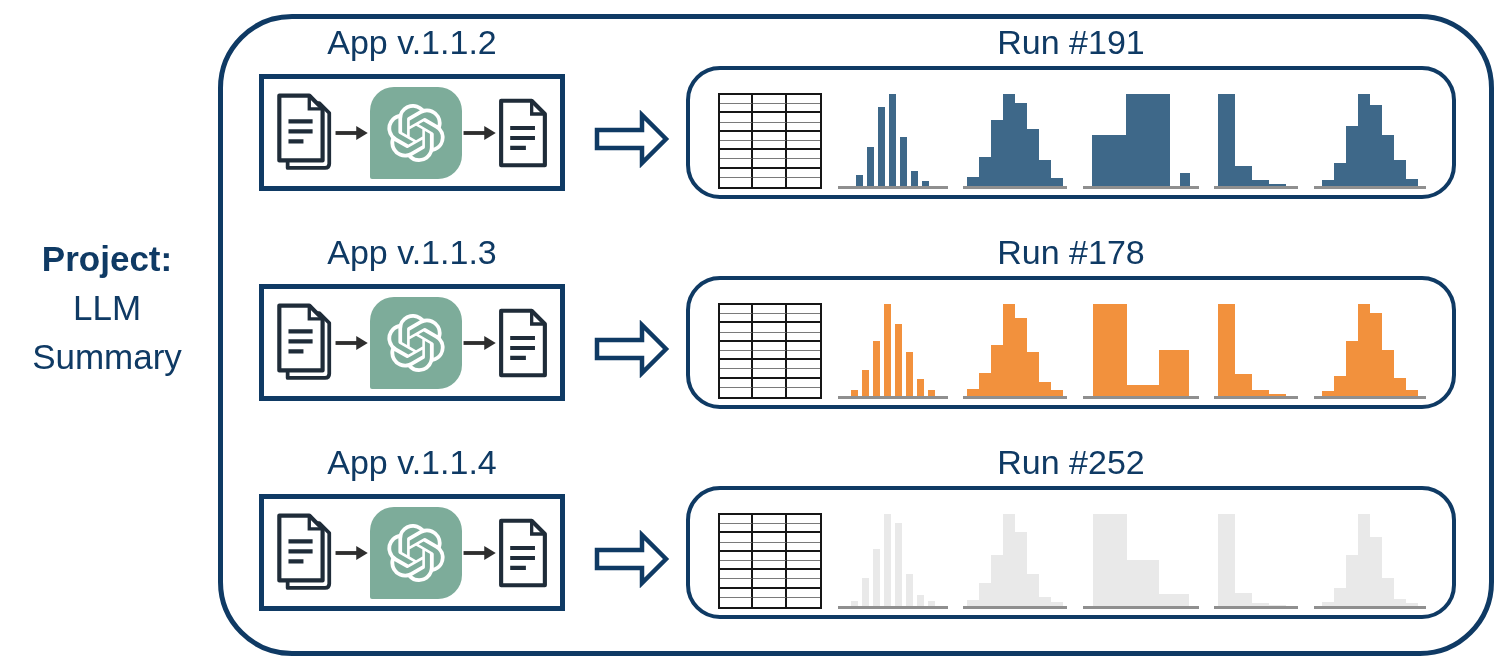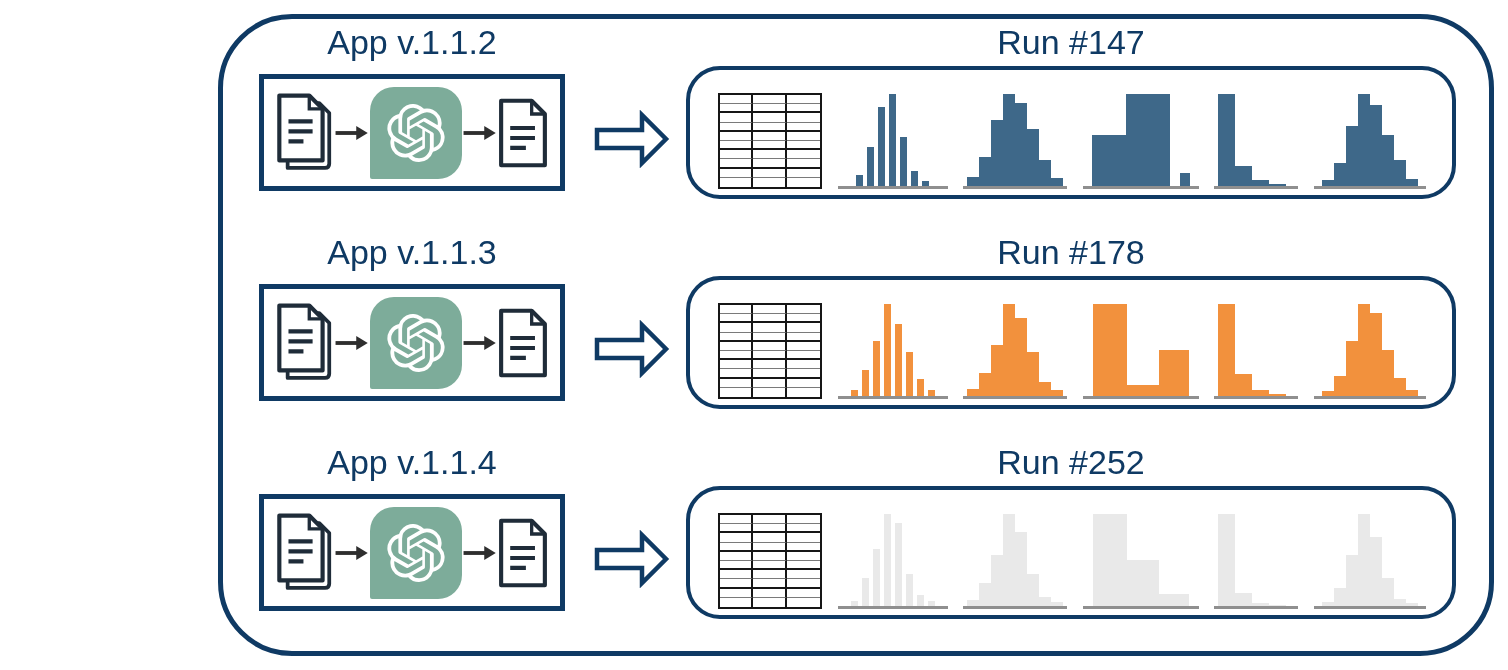--- a/index.html
+++ b/index.html
@@ -75,27 +75,30 @@
   }
   .hist.left{justify-content:flex-start;padding-left:4px;}
   .hist .bar{flex:none;}
 </style>
 </head>
 <body>
 
 <div class="canvas">
 
   <div class="project">
+    <div class="bold">Project:</div>
+    <div>LLM</div>
+    <div>Summary</div>
   </div>
 
   <div class="outer-box"></div>
 
   <div id="rows">
       <div class="title" style="left: 259px; top: 22px; width: 306px;">App v.1.1.2</div>
-      <div class="title" style="left: 686px; top: 22px; width: 770px;">Run #147</div>
+      <div class="title" style="left: 686px; top: 22px; width: 770px;">Run #191</div>
       <div class="app-box" style="left: 259px; top: 74px; width: 306px; height: 117px;">
         <svg width="66" height="90" viewBox="0 0 70 96">
           <path d="M14 12 H52 L64 24 V85 q0 5 -5 5 H14 Z" fill="#fff" stroke="#1f2c39" stroke-width="4.5" stroke-linejoin="round"></path>
           <path d="M4 3 H40 L56 19 V81 H4 Z" fill="#fff" stroke="#1f2c39" stroke-width="5" stroke-linejoin="round"></path>
           <path d="M40 3 V19 H56" fill="none" stroke="#1f2c39" stroke-width="4"></path>
           <path d="M15 34 H44 M15 46 H44 M15 58 H33" stroke="#1f2c39" stroke-width="5"></path>
         </svg>
         <svg width="40" height="22" viewBox="0 0 46 24">
           <path d="M2 12 H31" stroke="#2e2e2e" stroke-width="5"></path>
           <path d="M29 3 L44 12 L29 21 Z" fill="#2e2e2e"></path>

